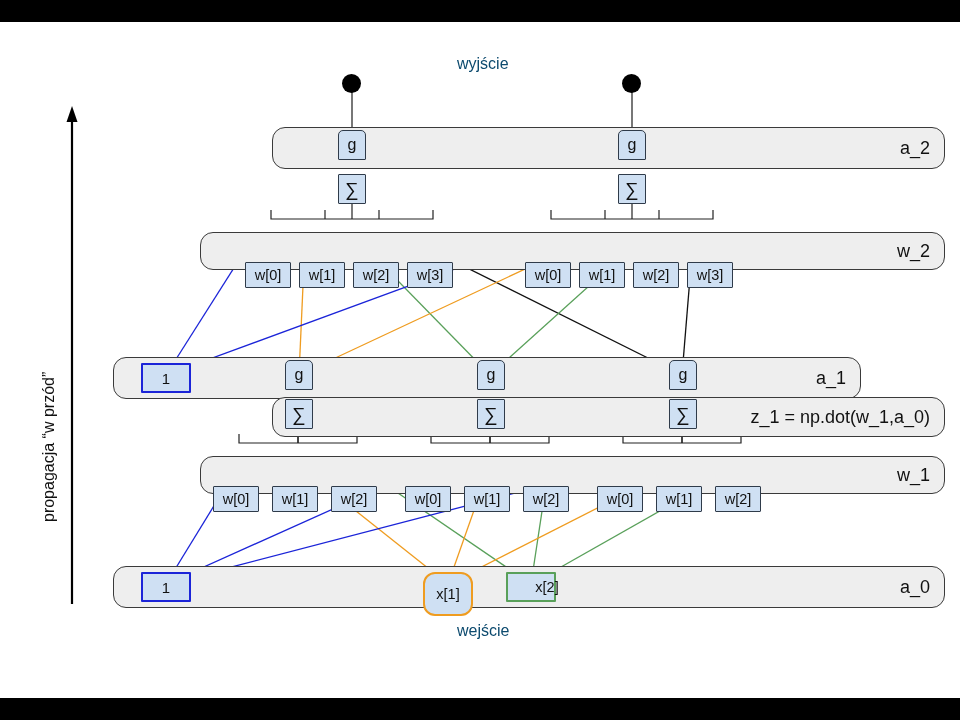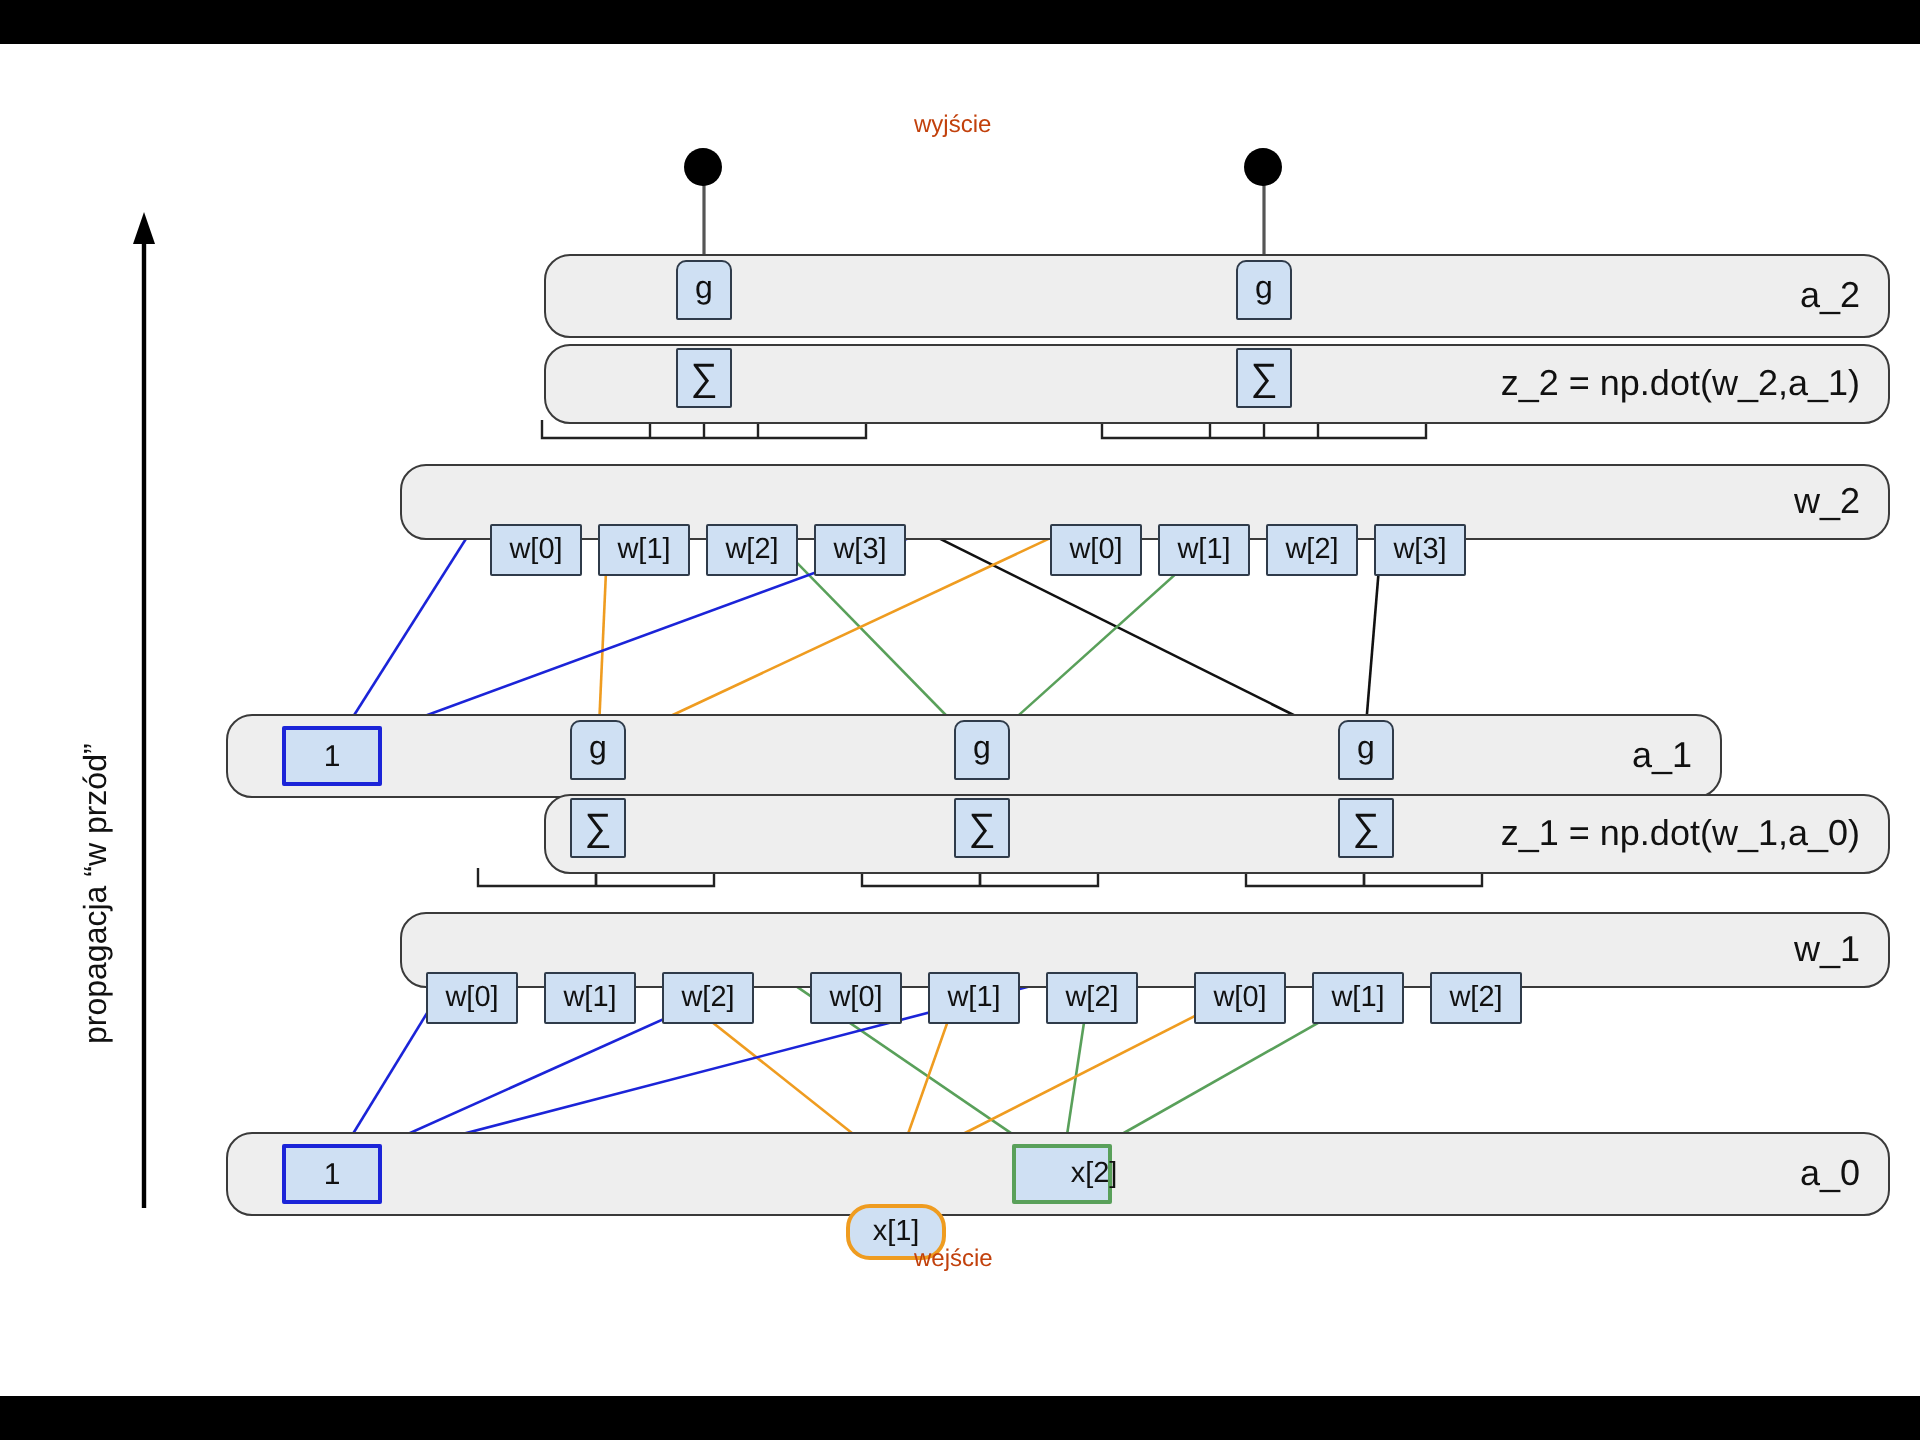--- a/index.html
+++ b/index.html
@@ -10,26 +10,26 @@
 
   .panel{position:absolute;background:#eeeeee;border:1.4px solid #3a3a3a;border-radius:13px;box-sizing:border-box;}
   .panel-label{position:absolute;right:14px;top:50%;transform:translateY(-50%);font-size:18px;color:#111;white-space:nowrap;}
 
   .node{position:absolute;box-sizing:border-box;background:#cfe0f3;border:1.3px solid #2f3b4a;
         display:flex;align-items:center;justify-content:center;font-size:14.5px;color:#111;}
   .node.wbox{width:46px;height:26px;border-radius:1px;margin-top:24px;}
   .node.gbox{width:28px;height:30px;border-radius:5px 5px 1px 1px;font-size:16px;}
   .node.sbox{width:28px;height:30px;border-radius:1px;font-size:19px;line-height:1;}
   .node.bias{width:50px;height:30px;border:2px solid #1b24d8;border-radius:1px;font-size:15px;}
-  .node.xin-orange{width:50px;height:28px;border:2px solid #ef9c20;border-radius:12px;font-size:14.5px;margin-top:30px;}
+  .node.xin-orange{width:50px;height:44px;border:2px solid #ef9c20;border-radius:12px;font-size:14.5px;}
   .node.xin-green{width:50px;height:30px;border:2px solid #59a05a;border-radius:1px;font-size:14.5px;padding-left:32px;}
 
   .dot{position:absolute;width:19px;height:19px;border-radius:50%;background:#000;}
 
-  .cap-text{position:absolute;font-size:12px;color:#c2410c;white-space:nowrap;}
+  .cap-text{position:absolute;font-size:16px;color:#0c4a6e;white-space:nowrap;}
 
   .vert-label{position:absolute;font-size:16px;color:#111;white-space:nowrap;
               transform-origin:0 0;transform:rotate(-90deg);}
 </style>
 </head>
 <body>
 
 <div id="stage">
   <div id="canvas">
 
@@ -113,23 +113,20 @@
       <path d="M 72 84 L 66.5 100 L 77.5 100 Z" fill="#000"></path>
     </svg>
     <div class="vert-label" style="left:40px;top:500px;">propagacja “w przód”</div>
 
     <div class="panel" style="left:272px;top:105px;width:673px;height:42px;">
       <div class="panel-label">a_2</div>
     </div>
     <div class="node gbox" style="left:338px;top:108px;">g</div>
     <div class="node gbox" style="left:618px;top:108px;">g</div>
 
-    <div class="panel" style="left:272px;top:150px;width:673px;height:40px;">
-      <div class="panel-label">z_2 = np.dot(w_2,a_1)</div>
-    </div>
     <div class="node sbox" style="left:338px;top:152px;">∑</div>
     <div class="node sbox" style="left:618px;top:152px;">∑</div>
 
     <div class="panel" style="left:200px;top:210px;width:745px;height:38px;">
       <div class="panel-label">w_2</div>
     </div>
     <div class="node wbox" style="left:245px;top:216px;">w[0]</div>
     <div class="node wbox" style="left:299px;top:216px;">w[1]</div>
     <div class="node wbox" style="left:353px;top:216px;">w[2]</div>
     <div class="node wbox" style="left:407px;top:216px;">w[3]</div>

